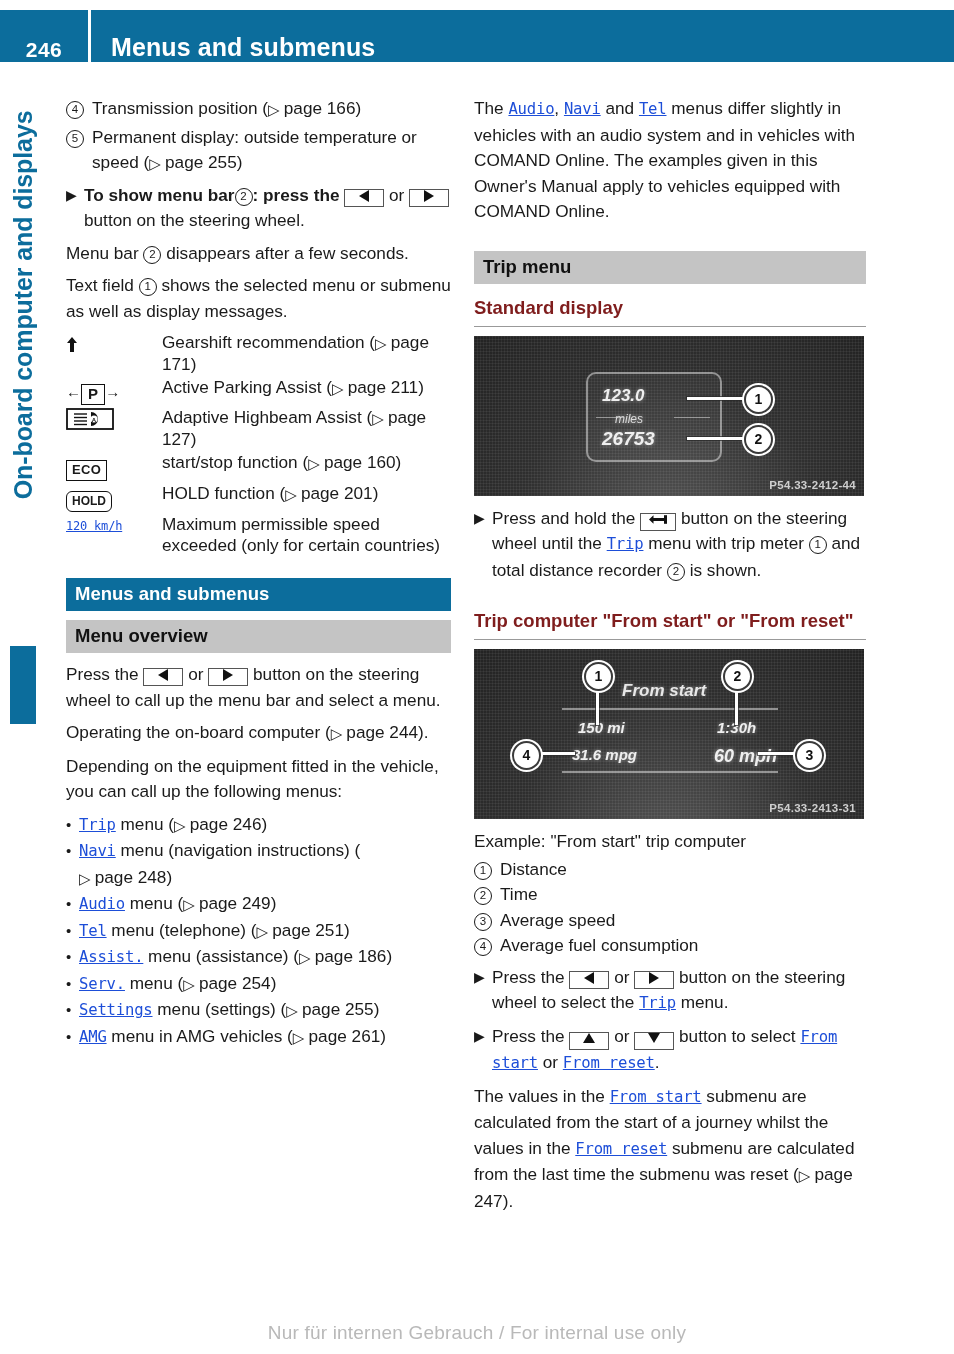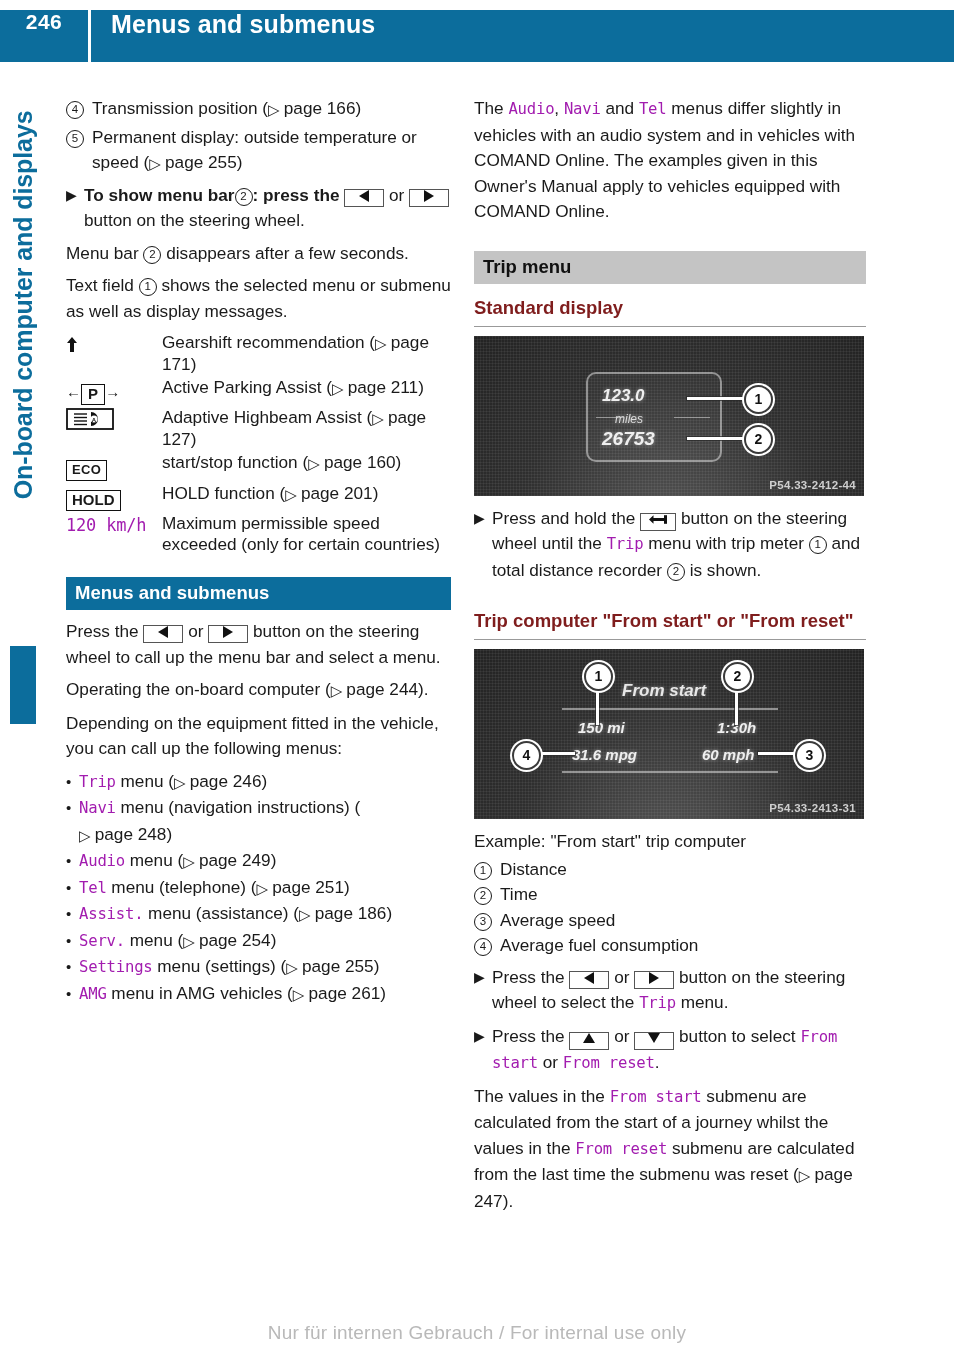--- a/index.html
+++ b/index.html
@@ -16,21 +16,21 @@
     overflow: hidden;
   }
 
   
   #header {
     position: absolute;
     left: 0; top: 10px;
     width: 954px; height: 52px;
     background: #0c6d9c;
     display: flex;
-    align-items: flex-start;
+    align-items: flex-end;
   }
   #page-number {
     width: 88px;
     text-align: center;
     color: #ffffff;
     font-size: 21px;
     font-weight: bold;
     letter-spacing: .5px;
   }
   #header-divider {
@@ -96,23 +96,24 @@
   p, .ln {
     margin: 0;
     font-size: 17.2px;
     line-height: 25.5px;
     color: #1a1a1a;
   }
   .para { margin-bottom: 7px; }
 
   .mono {
     font-family: "DejaVu Sans Mono", monospace;
-    color: #a21caf;
+    color: #1d4ed8;
     font-size: 15.6px;
     letter-spacing: -.2px;
+    text-decoration: underline;
   }
 
   
   .cnum {
     display: inline-block;
     width: 16px; height: 16px;
     line-height: 15px;
     border: 1.3px solid #1a1a1a;
     border-radius: 50%;
     text-align: center;
@@ -236,21 +237,21 @@
     border: 1.6px solid #111111;
     padding: 0 5px;
     font-size: 13px;
     font-weight: bold;
     line-height: 18px;
     height: 19px;
     vertical-align: -4px;
     font-family: "Liberation Sans", sans-serif;
     letter-spacing: .3px;
   }
-  .symbox.hold { font-size: 15px; letter-spacing: 0; }
+  .symbox.hold { font-size: 12px; letter-spacing: 0; border-radius: 6px; }
   .symbox.pbox { font-size: 15px; padding: 0 6px; }
 
   .arrow-sm { font-size: 15px; vertical-align: -1px; }
 
   
   .figure {
     position: relative;
     width: 390px;
     height: 160px;
     background: #2b2b2b;
@@ -430,27 +431,28 @@
       <div class="def-sym"><span class="symbox">ECO</span></div>
       <div class="def-txt"><span>start/stop function (</span><span class="arrow-sm">▷&nbsp;</span><span>page 160</span><span>)</span></div>
     </div>
 
     <div class="def-row">
       <div class="def-sym"><span class="symbox hold">HOLD</span></div>
       <div class="def-txt"><span>HOLD function (</span><span class="arrow-sm">▷&nbsp;</span><span>page 201</span><span>)</span></div>
     </div>
 
     <div class="def-row">
-      <div class="def-sym mono" style="font-size:17px;">120 km/h</div>
+      <div class="def-sym mono" style="font-size:12px;">120 km/h</div>
       <div class="def-txt">Maximum permissible speed exceeded (only for certain countries)</div>
     </div>
 
   </div>
 
   <div class="h-blue">Menus and submenus</div>
+  <div class="h-grey">Menu overview</div>
 
   <p class="para">
     <span>Press the</span>
     <span class="keybox"><span class="tri tri-l"></span></span>
     <span>or</span>
     <span class="keybox"><span class="tri tri-r"></span></span>
     <span>button on the steering wheel to call up the menu bar and select a menu.</span>
   </p>
 
   <p class="para"><span>Operating the on-board computer (</span><span class="arrow-sm">▷&nbsp;</span><span>page 244</span><span>).</span></p>
@@ -542,21 +544,21 @@
   <div class="h-plain" style="margin-top:26px;">Trip computer "From start" or "From reset"</div>
 
   <div class="figure f2">
     <div class="fig-noise"></div>
     <div class="f2-title">From start</div>
     <div class="f2-rule" style="top:59px;"></div>
     <div class="f2-rule" style="top:122px;"></div>
     <div class="lcd-val" style="left:104px; top:70px; font-size:15px;">150 mi</div>
     <div class="lcd-val" style="left:243px; top:70px; font-size:15px;">1:30h</div>
     <div class="lcd-val" style="left:98px; top:97px; font-size:15px;">31.6 mpg</div>
-    <div class="lcd-val" style="left:228px; top:97px; font-size:15px;">60 mph</div>
+    <div class="lcd-val" style="left:240px; top:97px; font-size:18px;">60 mph</div>
     <div class="leader leader-v" style="left:122px; top:32px; width:3px; height:44px;"></div>
     <div class="leader leader-v" style="left:261px; top:32px; width:3px; height:44px;"></div>
     <div class="leader" style="left:63px; top:103px; width:38px;"></div>
     <div class="leader" style="left:284px; top:103px; width:42px;"></div>
     <div class="fig-bubble" style="left:110px; top:13px;">1</div>
     <div class="fig-bubble" style="left:249px; top:13px;">2</div>
     <div class="fig-bubble" style="left:321px; top:92px;">3</div>
     <div class="fig-bubble" style="left:38px; top:92px;">4</div>
     <div class="fig-caption">P54.33-2413-31</div>
   </div>

